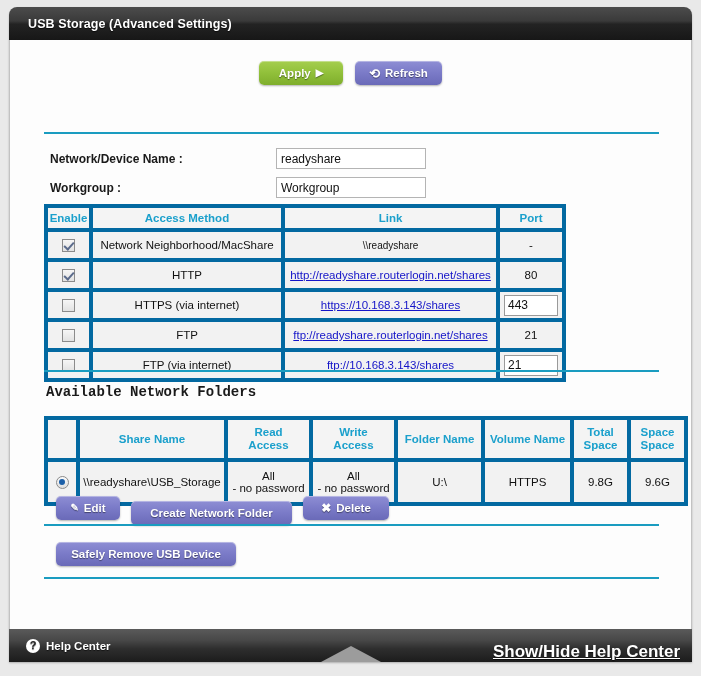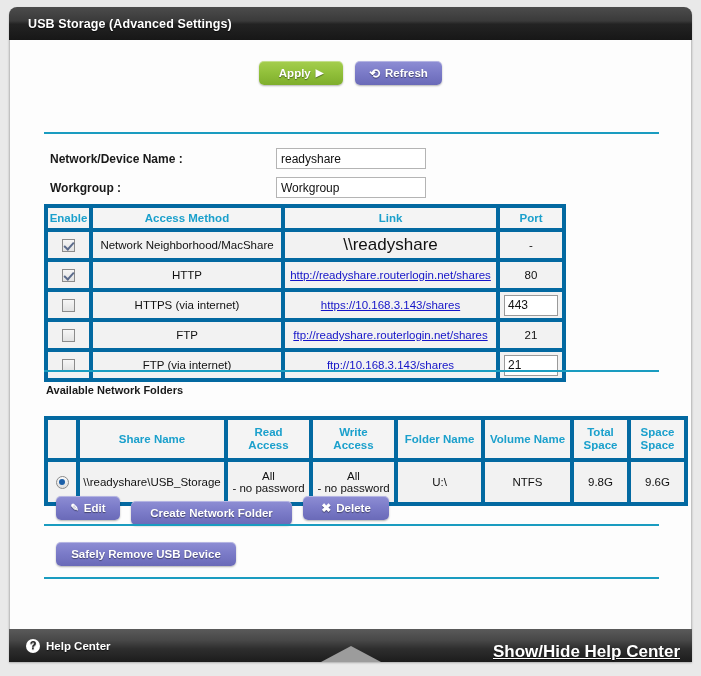--- a/index.html
+++ b/index.html
@@ -153,21 +153,21 @@
     height: 20px;
     line-height: 13px;
   }
   table.grid td { height: 26px; }
   .lnk {
     color: #1414c8;
     text-decoration: underline;
     font-size: 11.5px;
     cursor: pointer;
   }
-  .plain { color: #111; font-size: 17px; }
+  .plain { color: #111; font-size: 10px; }
 
   
   .cb {
     width: 13px; height: 13px;
     border: 1px solid #8b8b8b;
     background: linear-gradient(to bottom,#f6f6f6,#e2e2e2);
     display: inline-block;
     position: relative;
     vertical-align: middle;
     cursor: pointer;
@@ -209,24 +209,25 @@
     font-family: "Liberation Sans", sans-serif;
     font-size: 12px;
     color: #111;
     padding: 0 3px;
     box-sizing: border-box;
     outline: none;
     text-align: left;
   }
 
   .section-title {
-    font-size: 11px;
+    font-size: 14px;
     font-weight: bold;
     color: #1a1a1a;
     padding-left: 2px;
+    font-family: Liberation Mono, monospace;
   }
 
   
   .help-left {
     display: flex; align-items: center; gap: 6px;
     position: absolute; left: 17px;
     font-size: 11.5px; font-weight: bold;
     text-shadow: 0 1px 1px rgba(0,0,0,.6);
   }
   .qmark {
@@ -384,21 +385,21 @@
               <td class="plain" style="height: 40px;">\\readyshare\USB_Storage</td>
               <td class="plain" style="height: 40px;">
                 <div>All</div>
                 <div>- no password</div>
               </td>
               <td class="plain" style="height: 40px;">
                 <div>All</div>
                 <div>- no password</div>
               </td>
               <td class="plain" style="height: 40px;">U:\</td>
-              <td class="plain" style="height: 40px;">NTFS</td>
+              <td class="plain" style="height: 40px;">HTTPS</td>
               <td class="plain" style="height: 40px;">9.8G</td>
               <td class="plain" style="height: 40px;">9.6G</td>
             </tr>
           </tbody>
       </table>
 
       <div style="position:absolute;left:46px;top:450px;display:flex;gap:11px;align-items:center;">
         <button class="btn btn-purple" style="width:64px;">
           <span class="glyph">✎</span>
           <span>Edit</span>

